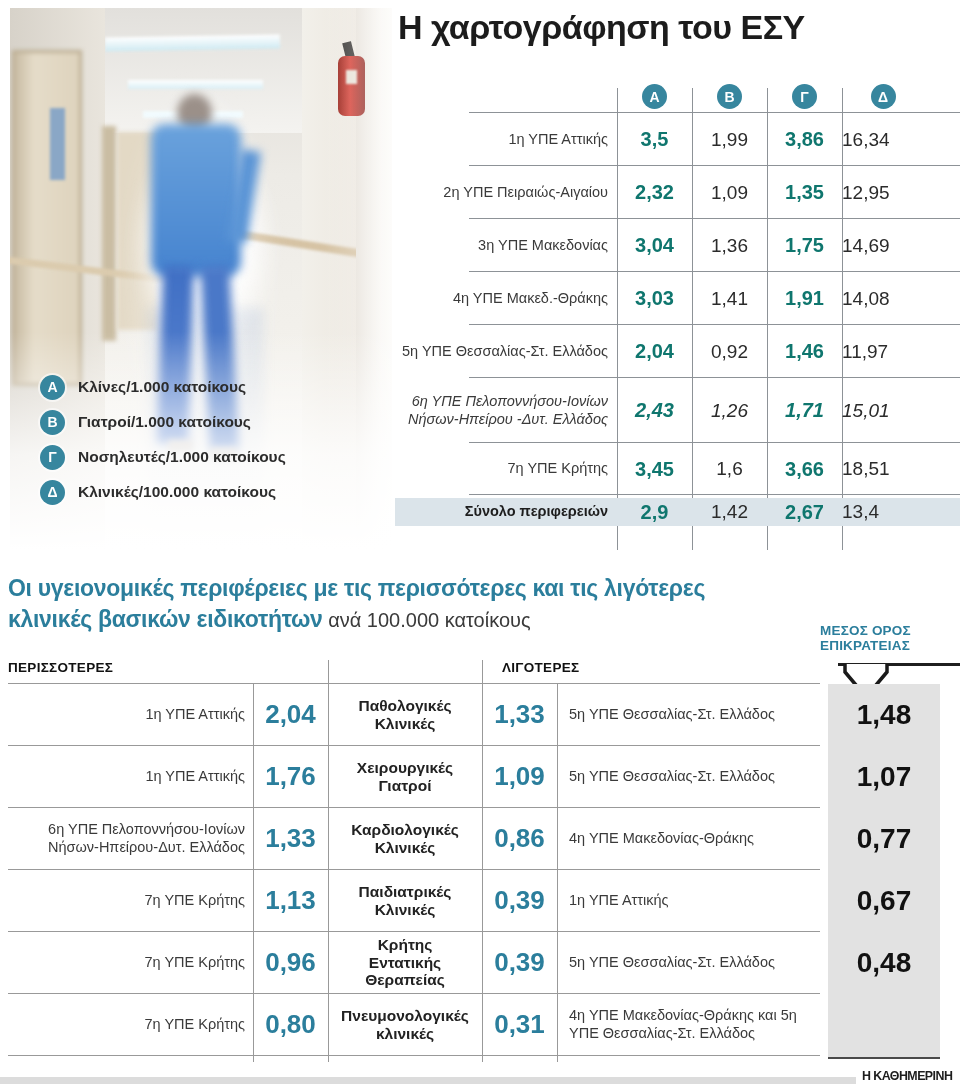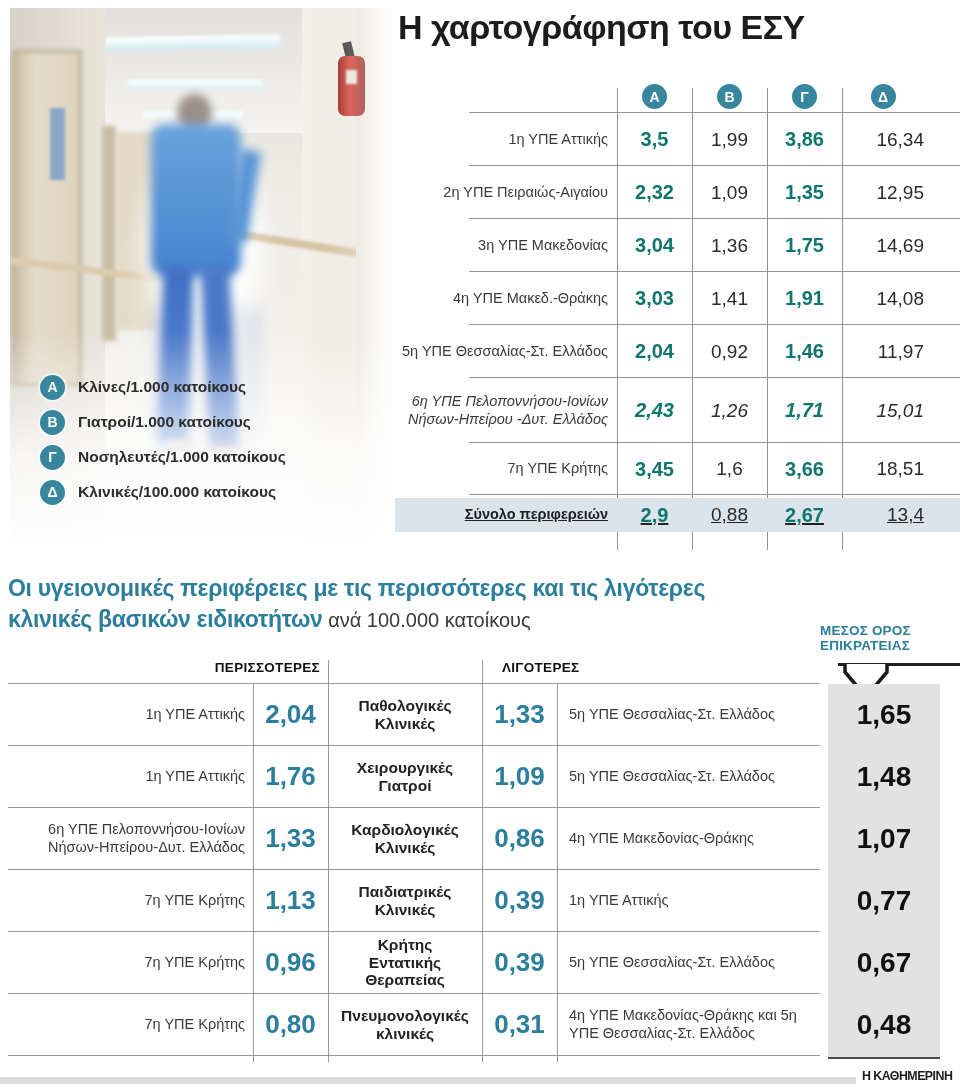--- a/index.html
+++ b/index.html
@@ -56,26 +56,26 @@
 
   
   #rtable{position:absolute;left:395px;top:70px;width:565px;}
   #rtable .vline{position:absolute;width:1px;top:18px;height:462px;background:#8d9297;}
   .trow{display:flex;align-items:center;position:relative;}
   .trow::after{content:"";position:absolute;left:74px;right:0;bottom:0;height:1px;background:#8d9297;}
   .trow-head{height:43px;align-items:flex-end;}
   .trow-std{height:53px;}
   .trow-tall{height:65px;font-style:italic;}
   .trow-7{height:52px;}
-  .trow-total{height:34px;margin-top:3px;background:#dbe4ea;text-decoration:underline;}
+  .trow-total{height:28px;margin-top:3px;background:#dbe4ea;}
   .trow-total::after{display:none;}
   .c-label{flex:0 0 222px;text-align:right;padding-right:9px;box-sizing:border-box;
            font-size:14.5px;color:#3a3a3a;line-height:1.18;}
   .c-a,.c-b,.c-c{flex:0 0 75px;text-align:center;}
-  .c-d{flex:0 0 118px;text-align:right;box-sizing:border-box;padding-right:36px;}
+  .c-d{flex:0 0 118px;text-align:left;box-sizing:border-box;padding-right:36px;}
   .c-a,.c-c{font-weight:bold;font-size:20px;color:#0f766e;}
   .c-b,.c-d{font-size:19px;color:#2b2b2b;}
   .trow-total .c-label{font-weight:bold;color:#1d1d1d;}
   .hbadge-wrap{display:flex;width:100%;padding-bottom:4px;}
   .hb{display:flex;justify-content:center;}
   .hb1{flex:0 0 222px;}
   .hb2,.hb3,.hb4{flex:0 0 75px;}
   .hb5{flex:0 0 118px;box-sizing:border-box;padding-right:36px;}
 
   
@@ -95,21 +95,21 @@
 
   
   #ctable{position:absolute;left:8px;top:660px;width:812px;}
   #ctable .cvline{position:absolute;width:1px;background:#999;}
   .vl-245{left:245px;top:24px;height:378px;}
   .vl-320{left:320px;top:0;height:402px;}
   .vl-474{left:474px;top:0;height:402px;}
   .vl-549{left:549px;top:24px;height:378px;}
   .chead{display:flex;height:24px;align-items:flex-start;font-size:13.5px;font-weight:bold;color:#111;
          letter-spacing:0.3px;border-bottom:1px solid #999;box-sizing:border-box;}
-  .chead .h-most{flex:0 0 312px;text-align:right;}
+  .chead .h-most{flex:0 0 312px;}
   .chead .h-gap{flex:0 0 172px;}
   .chead .h-least{flex:1;padding-left:10px;}
   .crow{display:flex;height:62px;border-bottom:1px solid #999;box-sizing:border-box;align-items:stretch;}
   .crow>div{display:flex;align-items:center;}
   .cc-r1{flex:0 0 245px;justify-content:flex-end;text-align:right;padding-right:8px;box-sizing:border-box;
          font-size:14.5px;color:#3a3a3a;line-height:1.2;}
   .cc-v1,.cc-v2{flex:0 0 75px;justify-content:center;font-size:26px;font-weight:bold;color:#2b7e9c;}
   .cc-v2{flex:0 0 75px;}
   .cc-sp{flex:0 0 154px;justify-content:center;text-align:center;font-size:15.5px;font-weight:bold;
          color:#222;line-height:1.15;white-space:pre-line;}
@@ -245,21 +245,21 @@
     <div class="trow trow-7">
       <div class="c-label">7η ΥΠΕ Κρήτης</div>
       <div class="c-a">3,45</div>
       <div class="c-b">1,6</div>
       <div class="c-c">3,66</div>
       <div class="c-d">18,51</div>
     </div>
     <div class="trow trow-total">
       <div class="c-label">Σύνολο περιφερειών</div>
       <div class="c-a">2,9</div>
-      <div class="c-b">0,88</div>
+      <div class="c-b">1,42</div>
       <div class="c-c">2,67</div>
       <div class="c-d">13,4</div>
     </div>
   </div>
 
   <div id="subtitle">
     <div><span class="sub-teal">Οι υγειονομικές περιφέρειες με τις περισσότερες και τις λιγότερες</span></div>
     <div>
       <span class="sub-teal">κλινικές βασικών ειδικοτήτων</span><span class="sub-plain"> ανά 100.000 κατοίκους</span>
     </div>
@@ -268,21 +268,20 @@
   <div id="avg-label">
     <div>ΜΕΣΟΣ ΟΡΟΣ</div>
     <div>ΕΠΙΚΡΑΤΕΙΑΣ</div>
   </div>
   <div id="avg-line"></div>
   <svg id="avg-arrow" width="52" height="36" viewBox="0 0 52 36">
     <path d="M5,0 L5,8 L26,33 L47,8 L47,0" fill="#ffffff" stroke="#1a1a1a" stroke-width="3.5" stroke-linejoin="miter"></path>
   </svg>
 
   <div id="avg-col">
-    <div class="avg-val">1,65</div>
     <div class="avg-val">1,48</div>
     <div class="avg-val">1,07</div>
     <div class="avg-val">0,77</div>
     <div class="avg-val">0,67</div>
     <div class="avg-val">0,48</div>
   </div>
 
   <div id="ctable">
     <div class="cvline vl-245"></div>
     <div class="cvline vl-320"></div>

